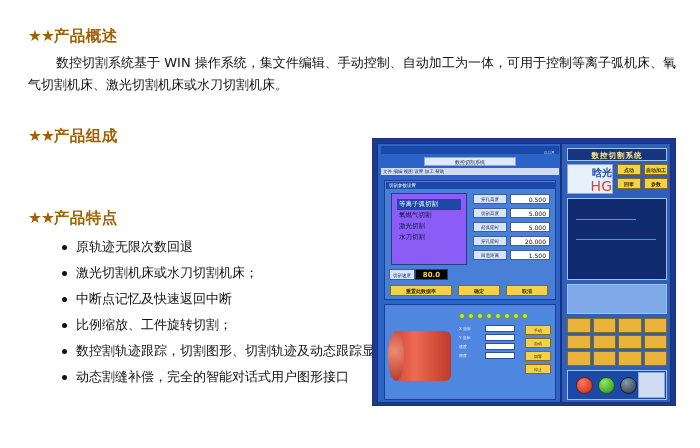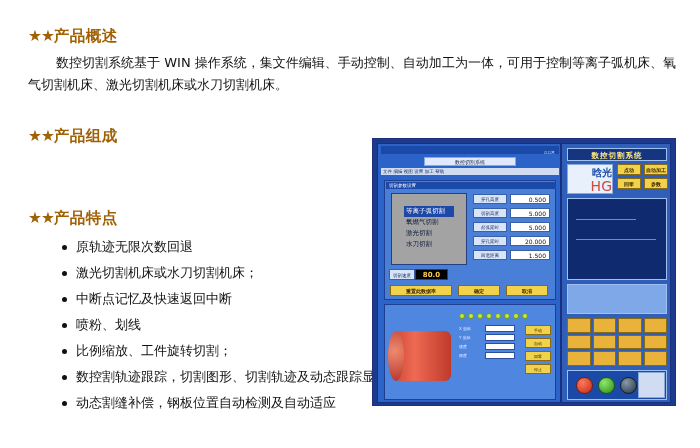--- a/index.html
+++ b/index.html
@@ -114,23 +114,23 @@
   .dlg-bar {
     position: absolute; left: 1px; top: 1px;
     width: 170px; height: 7px;
     background: #1b49a8;
     color: #fff; font-size: 4.5px; line-height: 7px; padding-left: 3px;
     white-space: nowrap; overflow: hidden;
   }
   .dlg-list {
     position: absolute; left: 6px; top: 12px;
     width: 76px; height: 72px;
-    background: #a3a3a3;
+    background: #8b5cf6;
     border: 1px solid #24407f;
-    padding: 12px;
+    padding: 5px;
   }
   .dlg-list .item {
     font-size: 6.5px; line-height: 11px;
     color: #0a1a3a; padding-left: 2px;
     white-space: nowrap;
   }
   .dlg-list .item.sel {
     background: #1e48a8; color: #ffffff;
   }
   .dlg-rows {
@@ -326,24 +326,23 @@
 
 
   <div class="section-head h3">
     <span class="stars">★★</span><span>产品特点</span>
   </div>
 
   <ul class="blist l2">
     <li><span>原轨迹无限次数回退</span></li>
     <li><span>激光切割机床或水刀切割机床；</span></li>
     <li><span>中断点记忆及快速返回中断</span></li>
-    <li><span>喷粉、划线</span></li>
     <li><span>比例缩放、工件旋转切割；</span></li>
     <li><span>数控割轨迹跟踪，切割图形、切割轨迹及动态跟踪显示；</span></li>
-    <li><span>动态割缝补偿，钢板位置自动检测及自动适应</span></li>
+    <li><span>动态割缝补偿，完全的智能对话式用户图形接口</span></li>
   </ul>
 
   <div class="shot">
 
     <div class="sw">
       <div class="sw-top">
         <span class="sw-topbar-dots">▫▫✕</span>
       </div>
       <div class="sw-title">数控切割系统</div>
       <div class="sw-menu">文件 编辑 视图 设置 加工 帮助</div>

